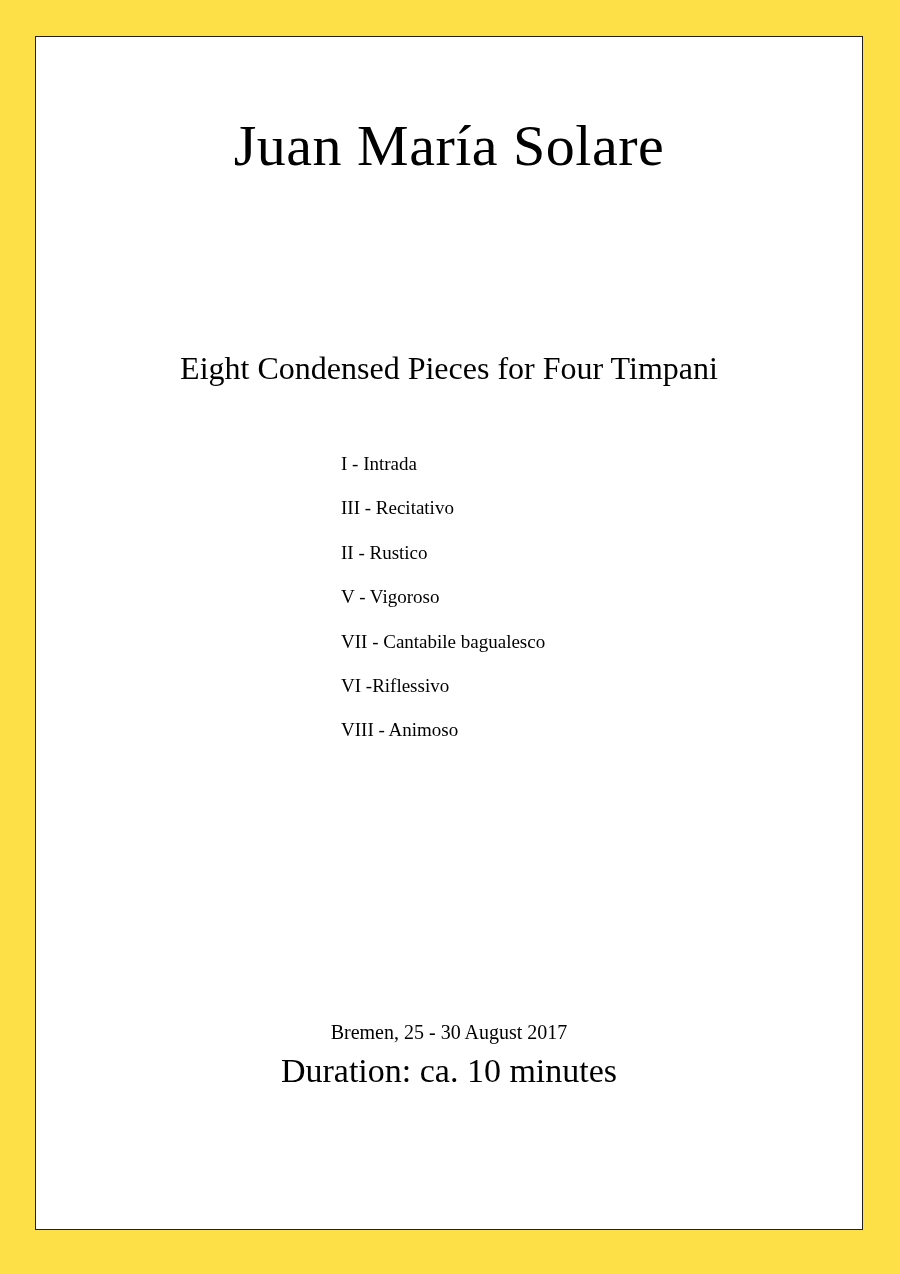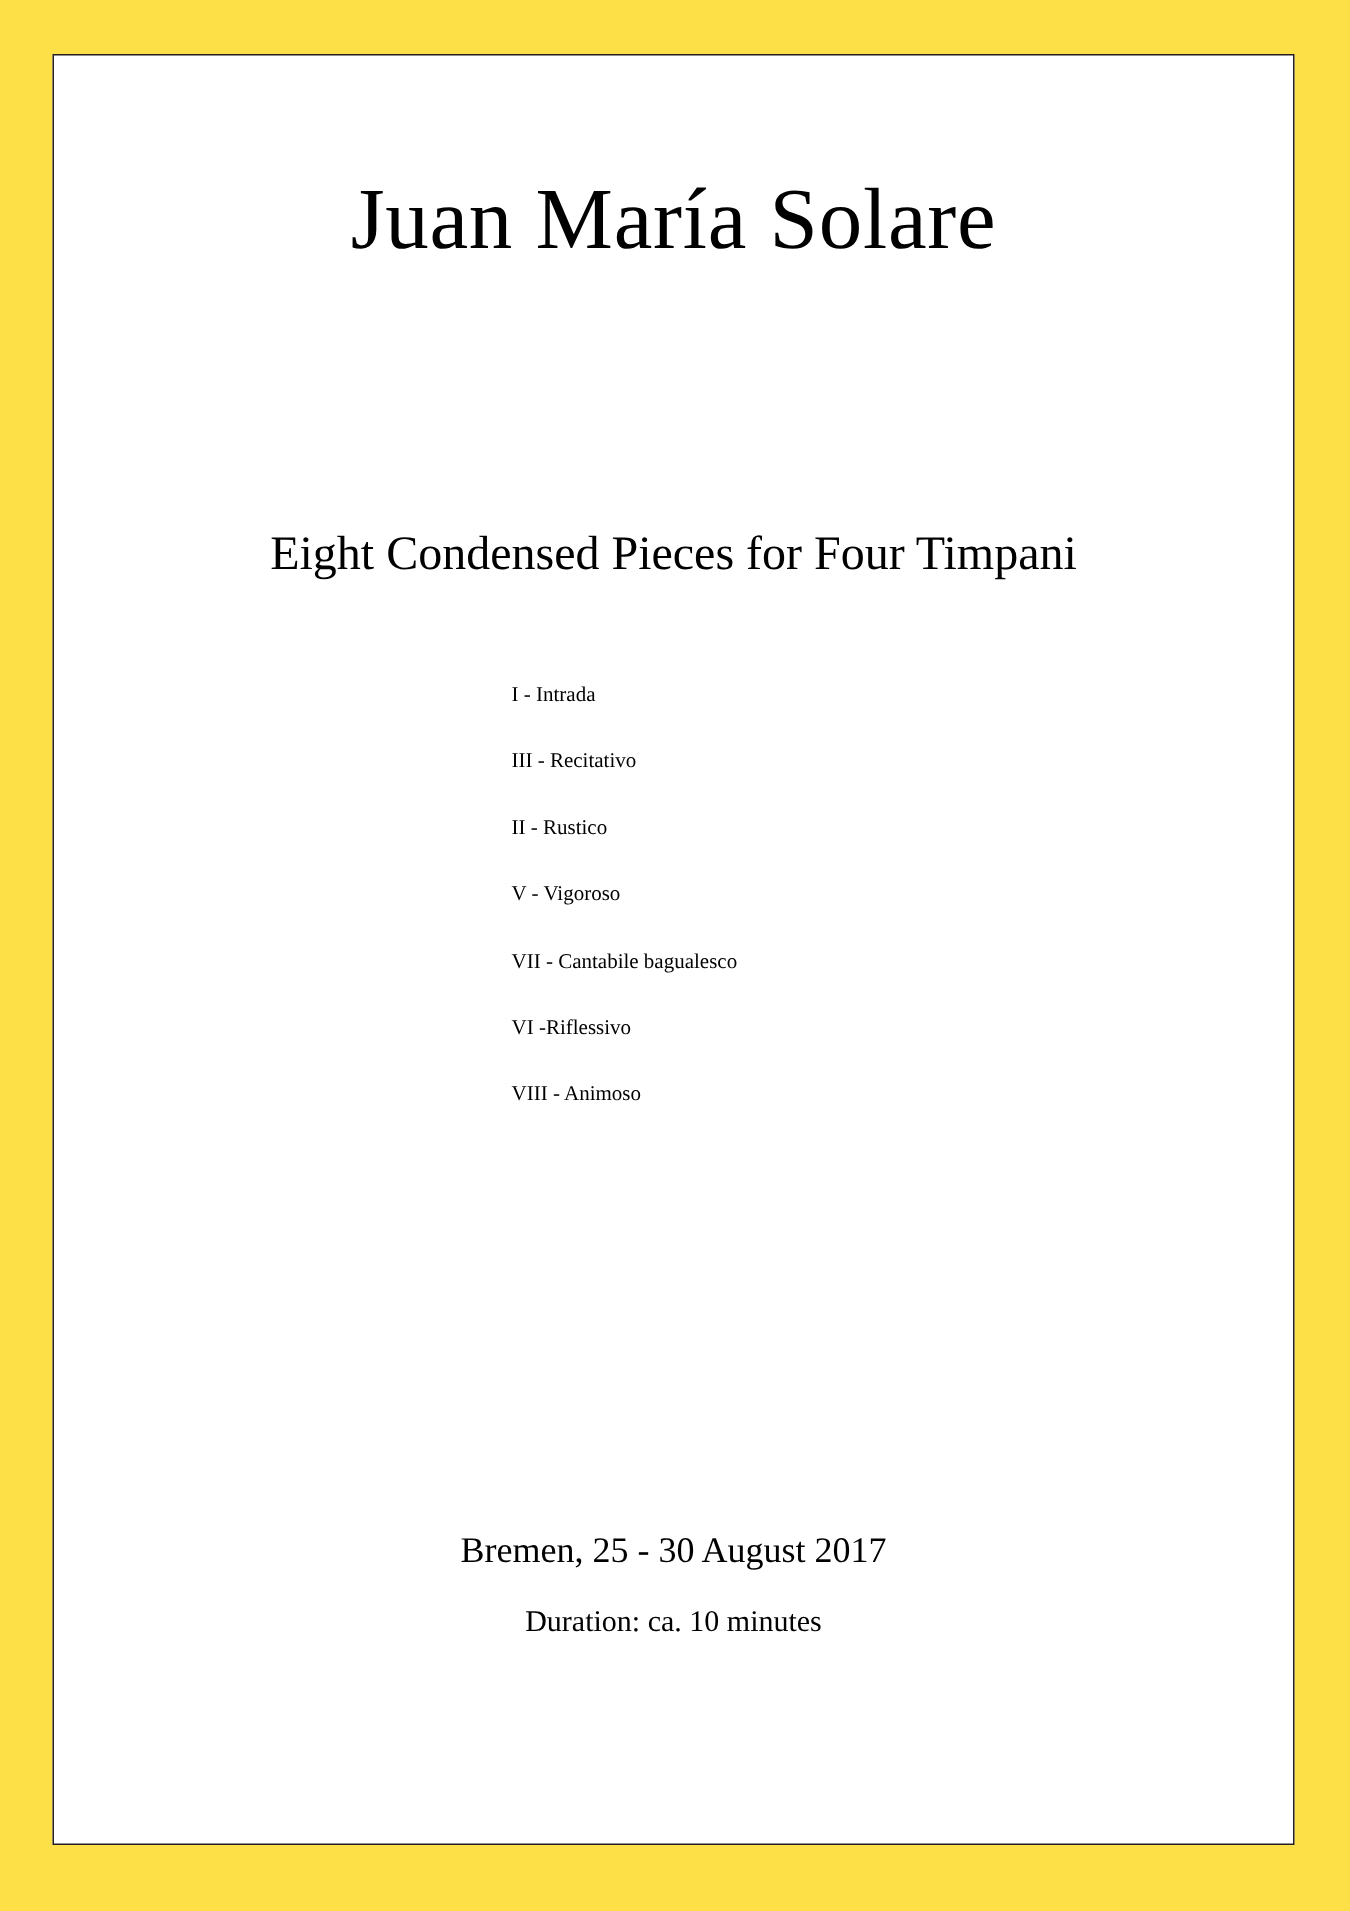--- a/index.html
+++ b/index.html
@@ -63,40 +63,40 @@
   .movements {
     position: absolute;
     left: 0;
     top: 405px;
     width: 826px;
     padding: 0;
     margin: 0;
     list-style: none;
   }
   .movements li {
-    font-size: 14px;
+    font-size: 19px;
     line-height: 44.4px;
     padding-left: 305px;
     text-align: left;
     white-space: nowrap;
   }
   .footer {
     position: absolute;
     left: 0;
     top: 985px;
     width: 826px;
     text-align: center;
   }
   .footer .place-date {
-    font-size: 24px;
+    font-size: 20px;
     line-height: 1.0;
-    margin-bottom: 25px;
+    margin-bottom: 12px;
   }
   .footer .duration {
-    font-size: 20px;
+    font-size: 34px;
     line-height: 1.0;
   }
 </style>
 </head>
 <body>
 
 <div class="page">
   <div class="page-border"></div>
   <div class="content">
 

